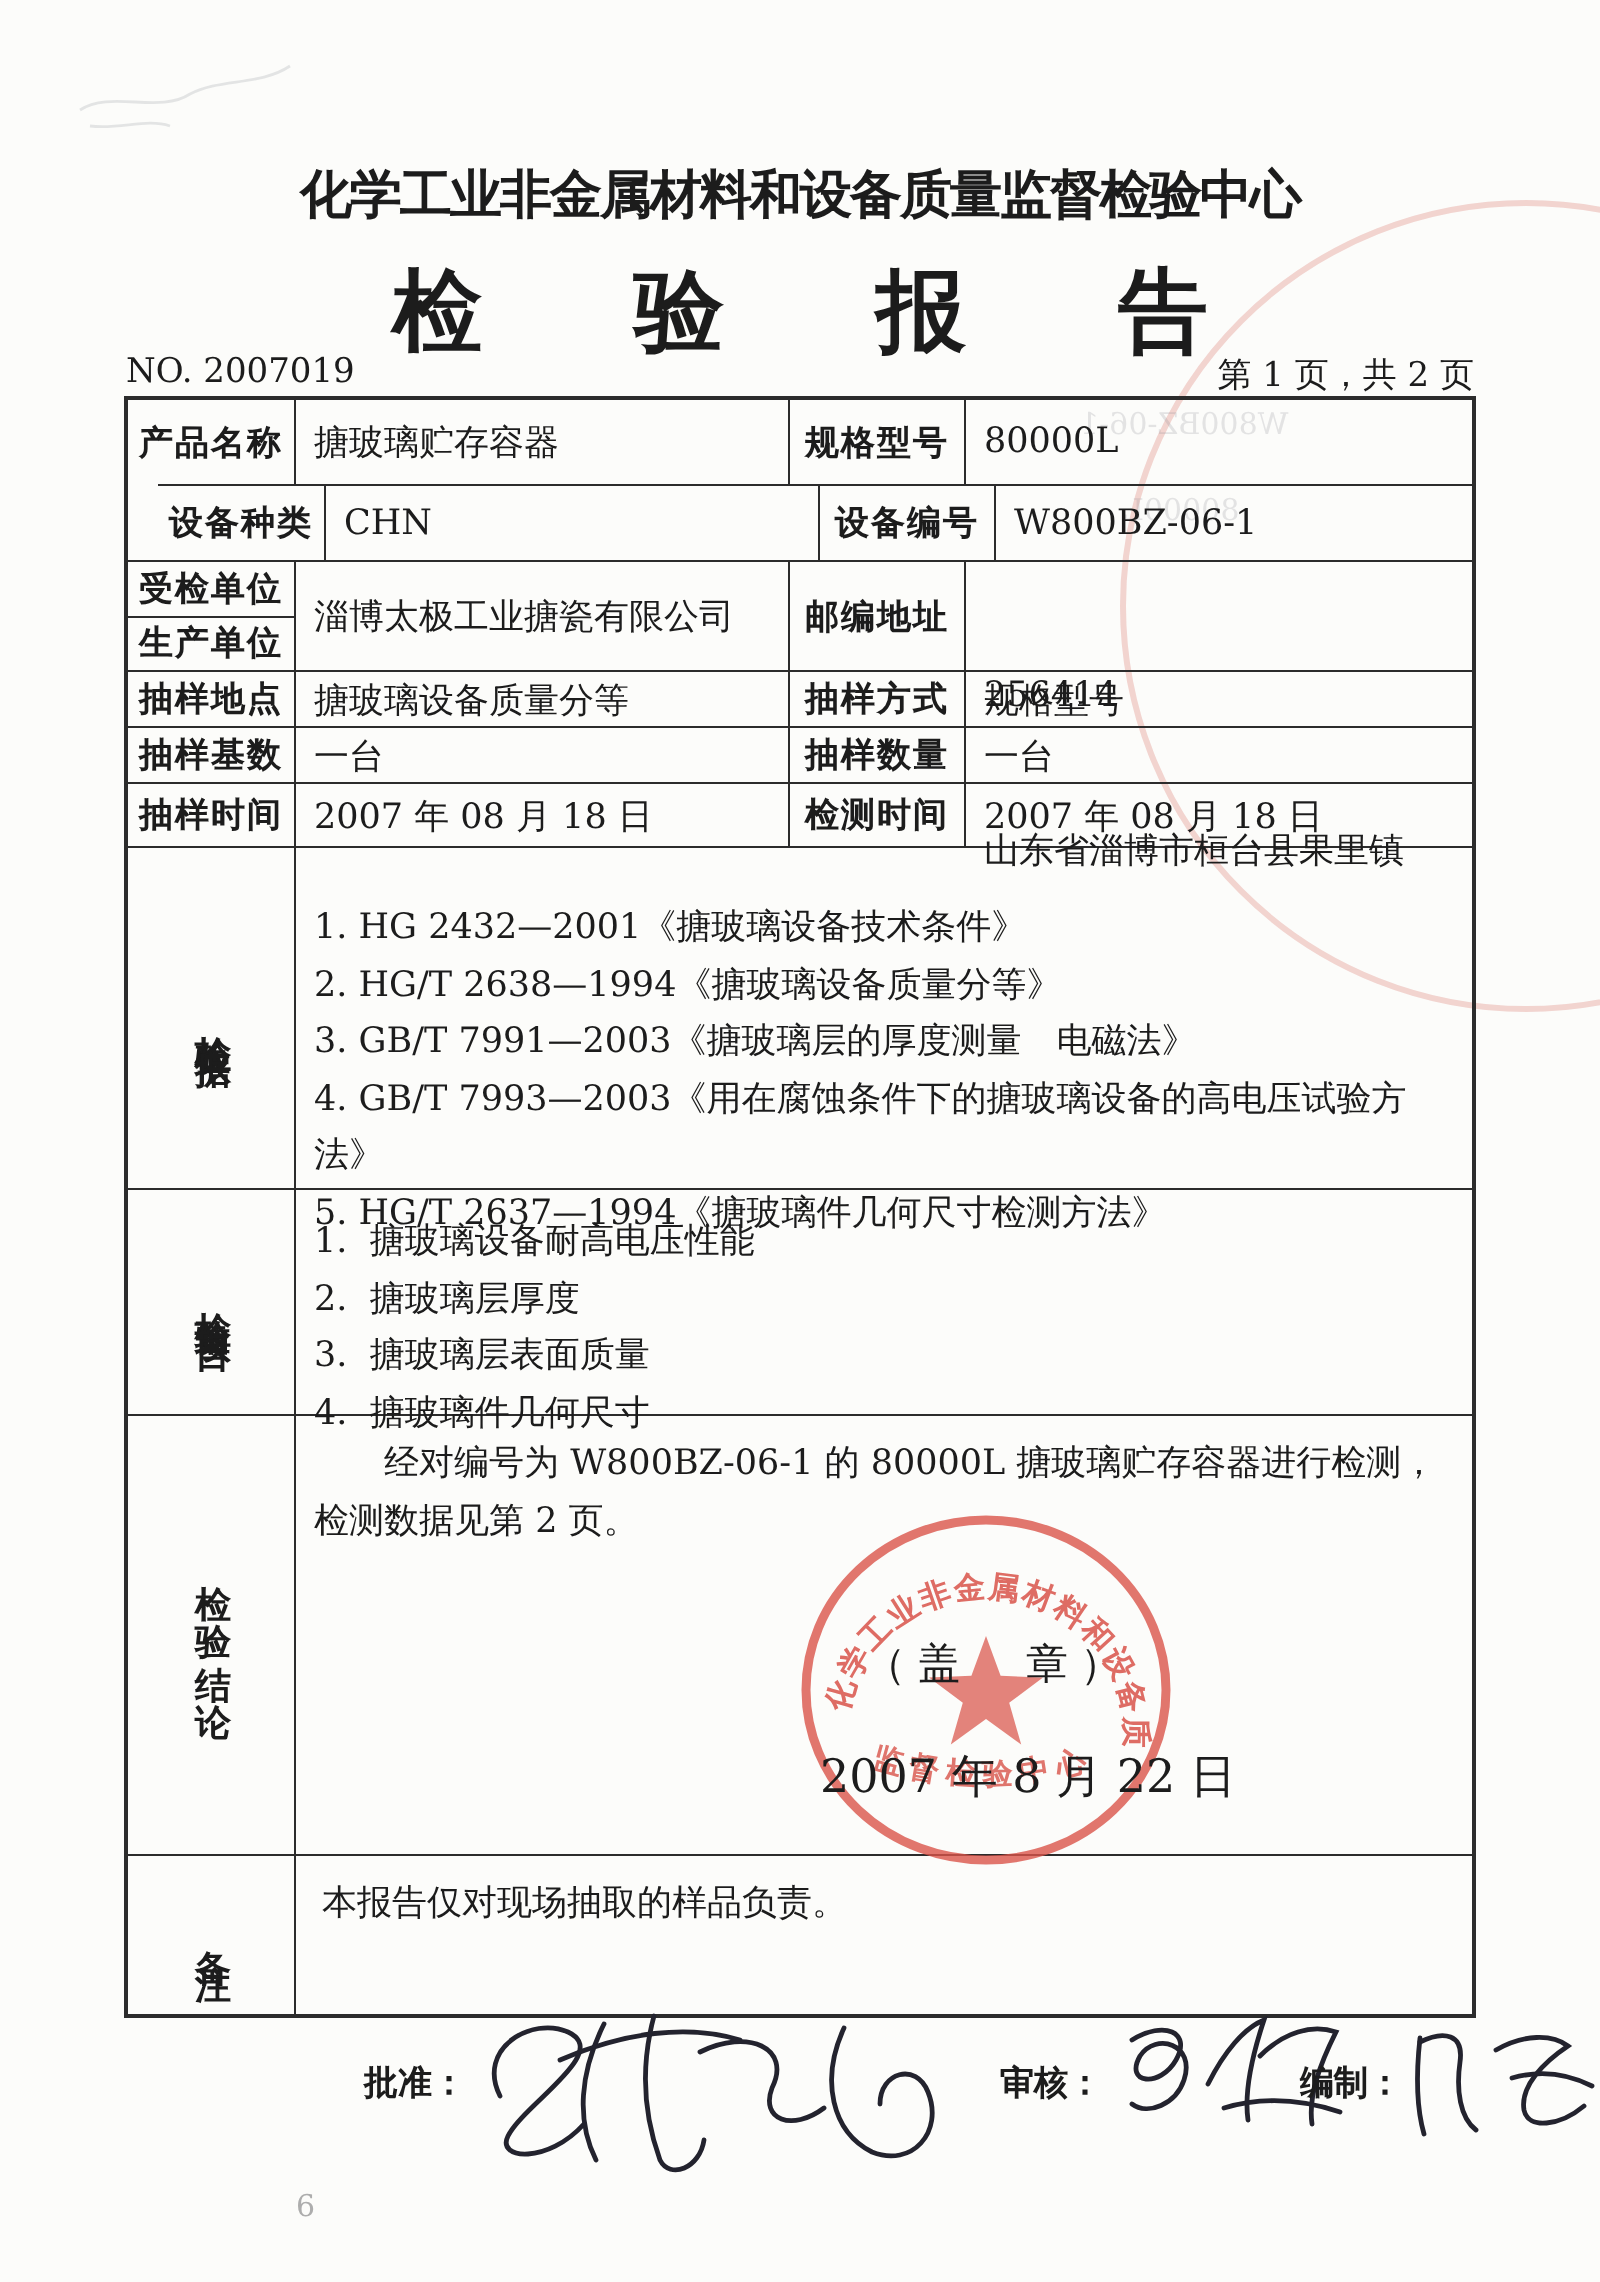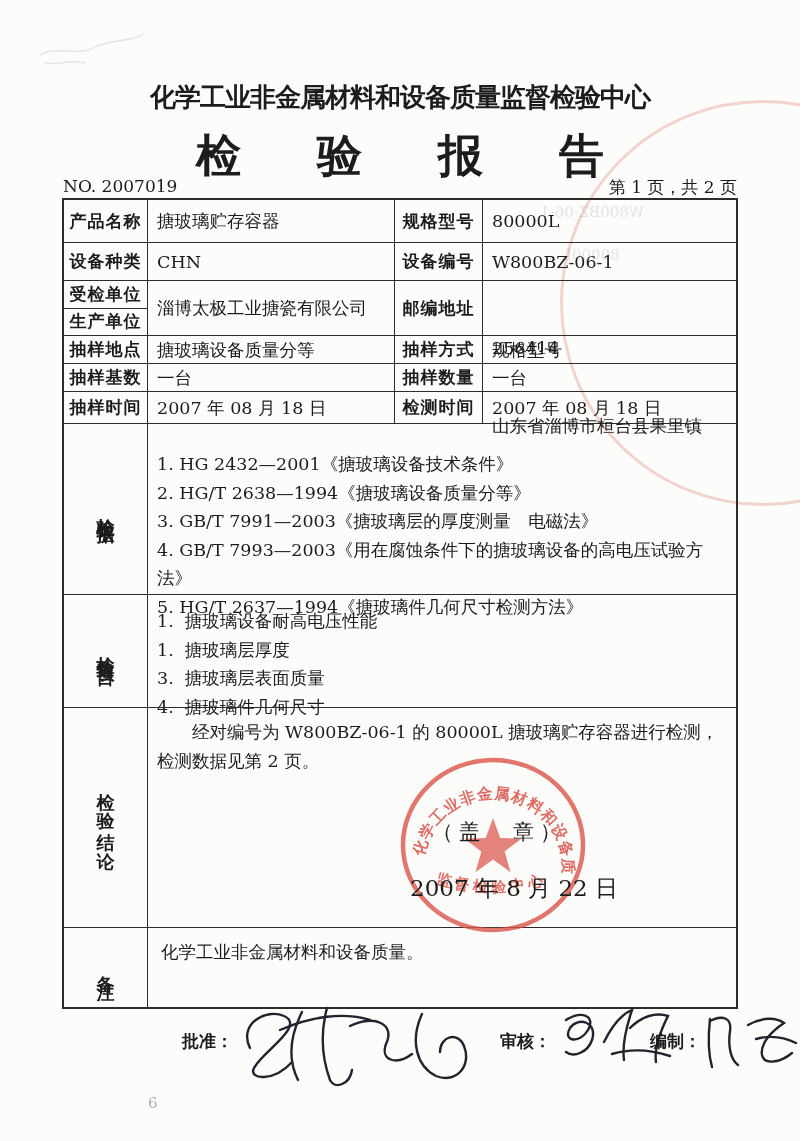--- a/index.html
+++ b/index.html
@@ -70,21 +70,21 @@
 
   <div class="tbl">
 
     <div class="row" style="height:42px;">
       <div class="cell c1 lbl">产品名称</div>
       <div class="cell c2 val">搪玻璃贮存容器</div>
       <div class="cell c3 lbl">规格型号</div>
       <div class="cell c4 val">80000L</div>
     </div>
 
-    <div class="row" style="height:38px;">
+    <div class="row" style="height:38px;margin-left:15px;">
       <div class="cell c1 lbl">设备种类</div>
       <div class="cell c2 val">CHN</div>
       <div class="cell c3 lbl">设备编号</div>
       <div class="cell c4 val">W800BZ-06-1</div>
     </div>
 
     <div class="row" style="height:55px;">
       <div class="cell c1 stack">
         <div class="sub lbl">受检单位</div>
         <div class="sub lbl">生产单位</div>
@@ -130,21 +130,21 @@
         <div class="list">5. HG/T 2637—1994《搪玻璃件几何尺寸检测方法》</div>
       </div>
     </div>
 
     <div class="row" style="height:113px;">
       <div class="cell c1 vcell">
         <div class="vlabel" style="letter-spacing:5px;">检验项目</div>
       </div>
       <div class="cell content" style="padding-top:12px;">
         <div class="list">1.  搪玻璃设备耐高电压性能</div>
-        <div class="list">1.  搪玻璃层厚度</div>
+        <div class="list">2.  搪玻璃层厚度</div>
         <div class="list">3.  搪玻璃层表面质量</div>
         <div class="list">4.  搪玻璃件几何尺寸</div>
       </div>
     </div>
 
     <div class="row" style="height:220px;">
       <div class="cell c1 vcell">
         <div class="vlabel" style="letter-spacing:20px;">检验结论</div>
       </div>
       <div class="cell content">
@@ -168,21 +168,21 @@
         <div class="seal-note">（盖　章）</div>
         <div class="stamp-date">2007 年 8 月 22 日</div>
       </div>
     </div>
 
     <div class="row" style="height:80px;">
       <div class="cell c1 vcell">
         <div class="vlabel" style="letter-spacing:7px;">备注</div>
       </div>
       <div class="cell content">
-        <p class="para" style="text-indent:0;padding-left:4px;">化学工业非金属材料和设备质量。</p>
+        <p class="para" style="text-indent:0;padding-left:4px;">本报告仅对现场抽取的样品负责。</p>
       </div>
     </div>
 
   </div>
 
   <div class="sig-label" style="left:182px;">批准：</div>
   <svg class="sig" style="left:232px;top:1000px;" width="250" height="90">
     <g stroke="#23232e" stroke-width="2.4" fill="none" stroke-linecap="round">
       <path d="M 18,48 C 6,24 34,8 52,16 C 74,26 30,52 22,68 C 16,80 42,82 60,62"></path>
       <path d="M 70,12 C 58,36 56,60 66,80"></path>

